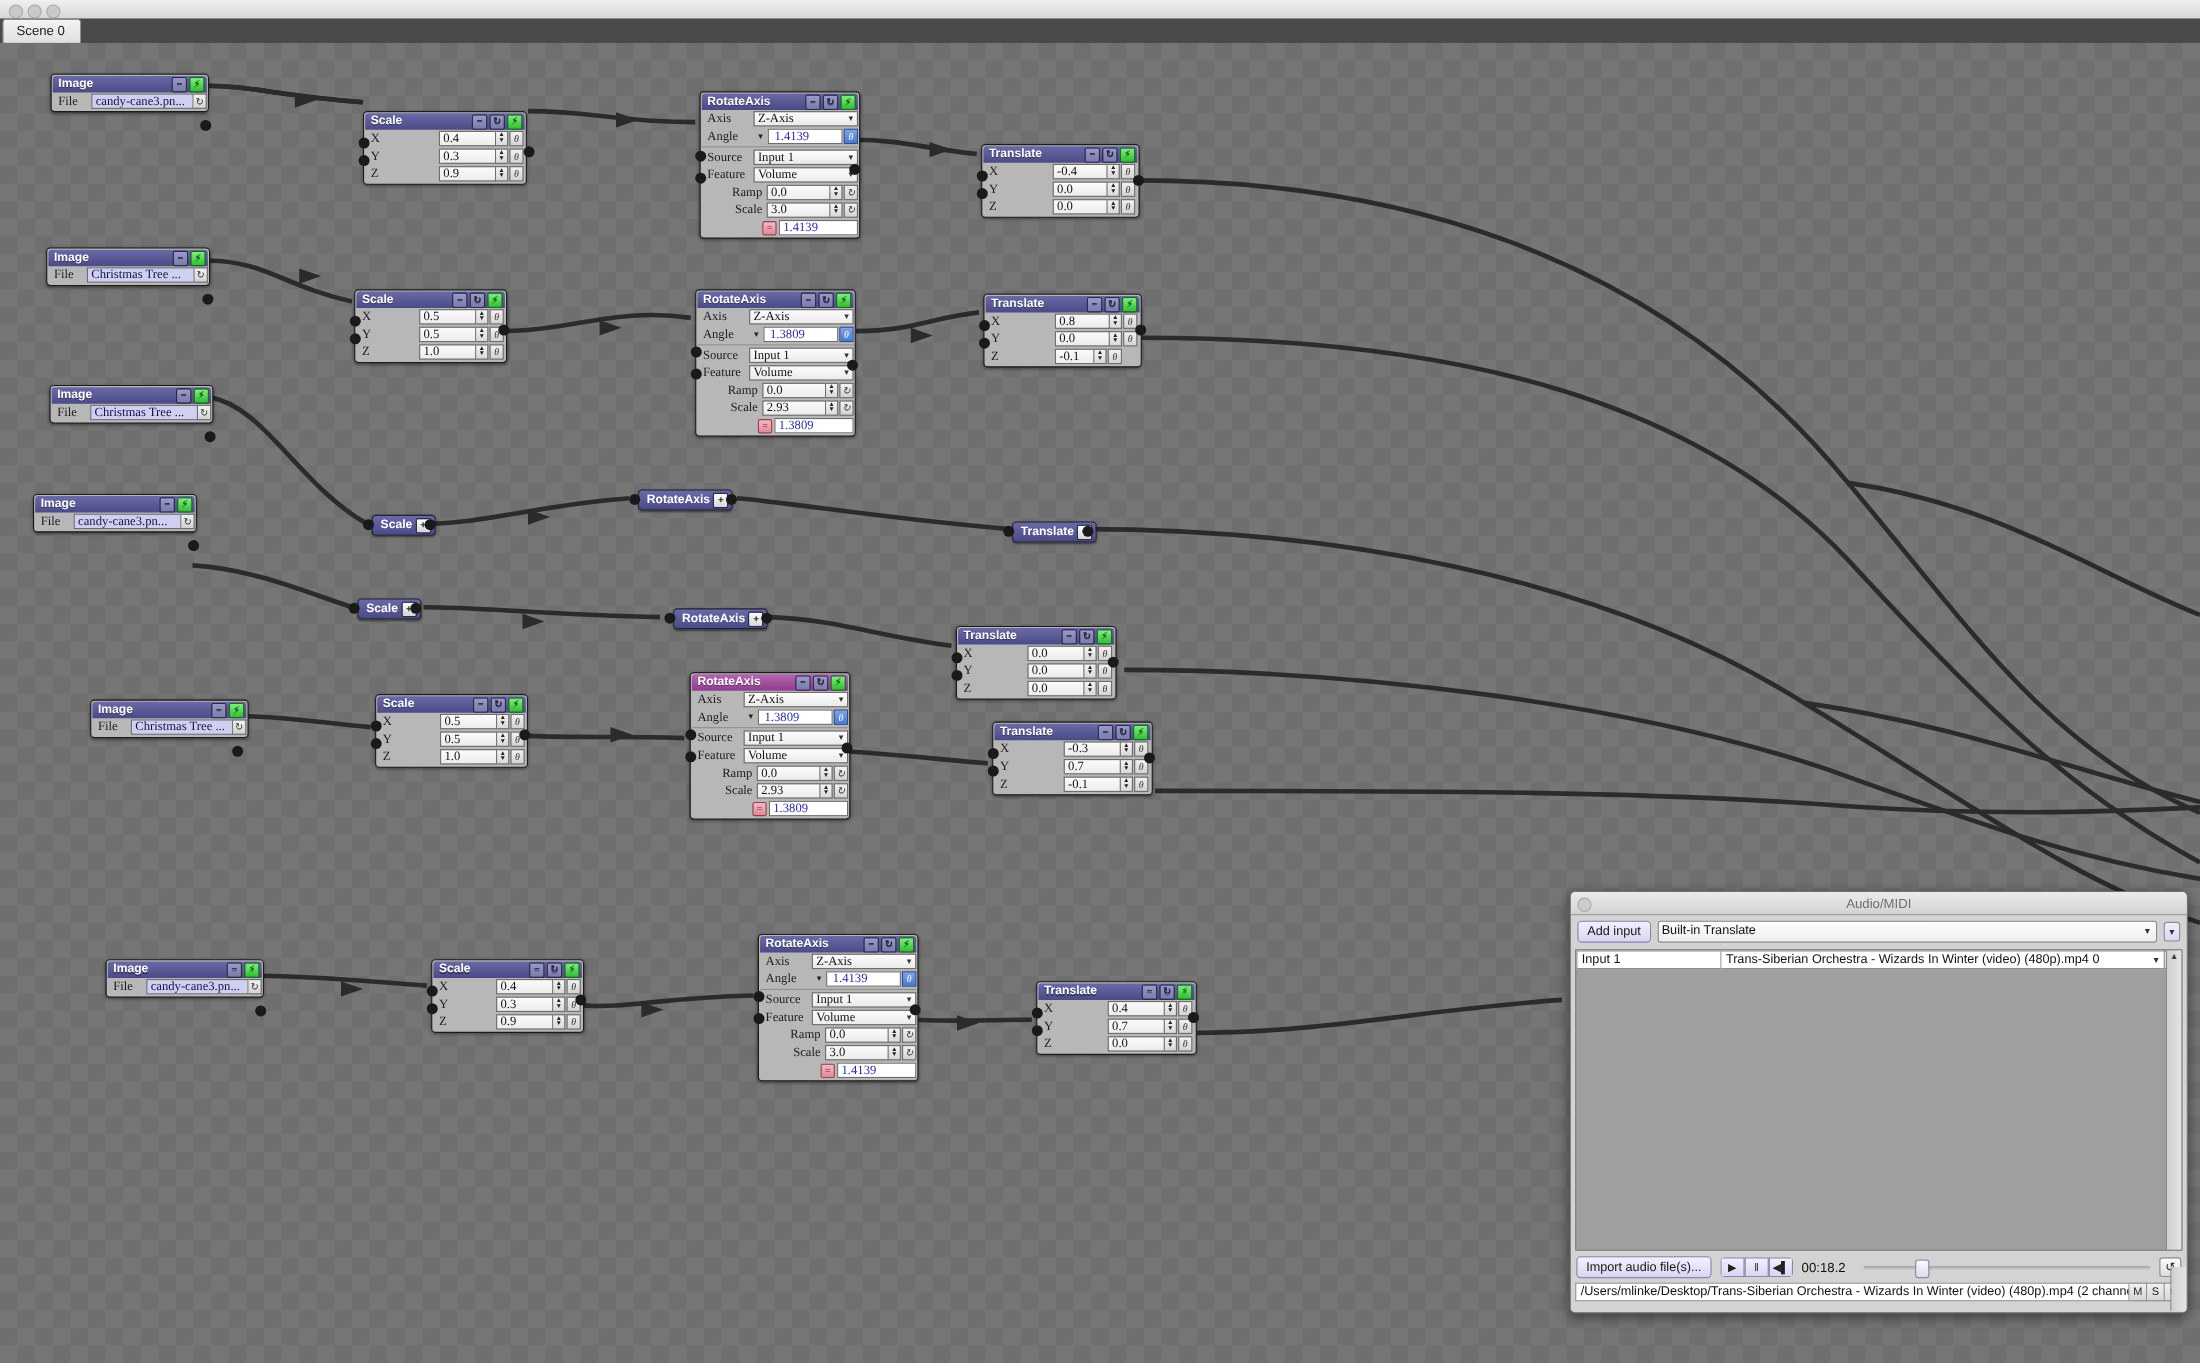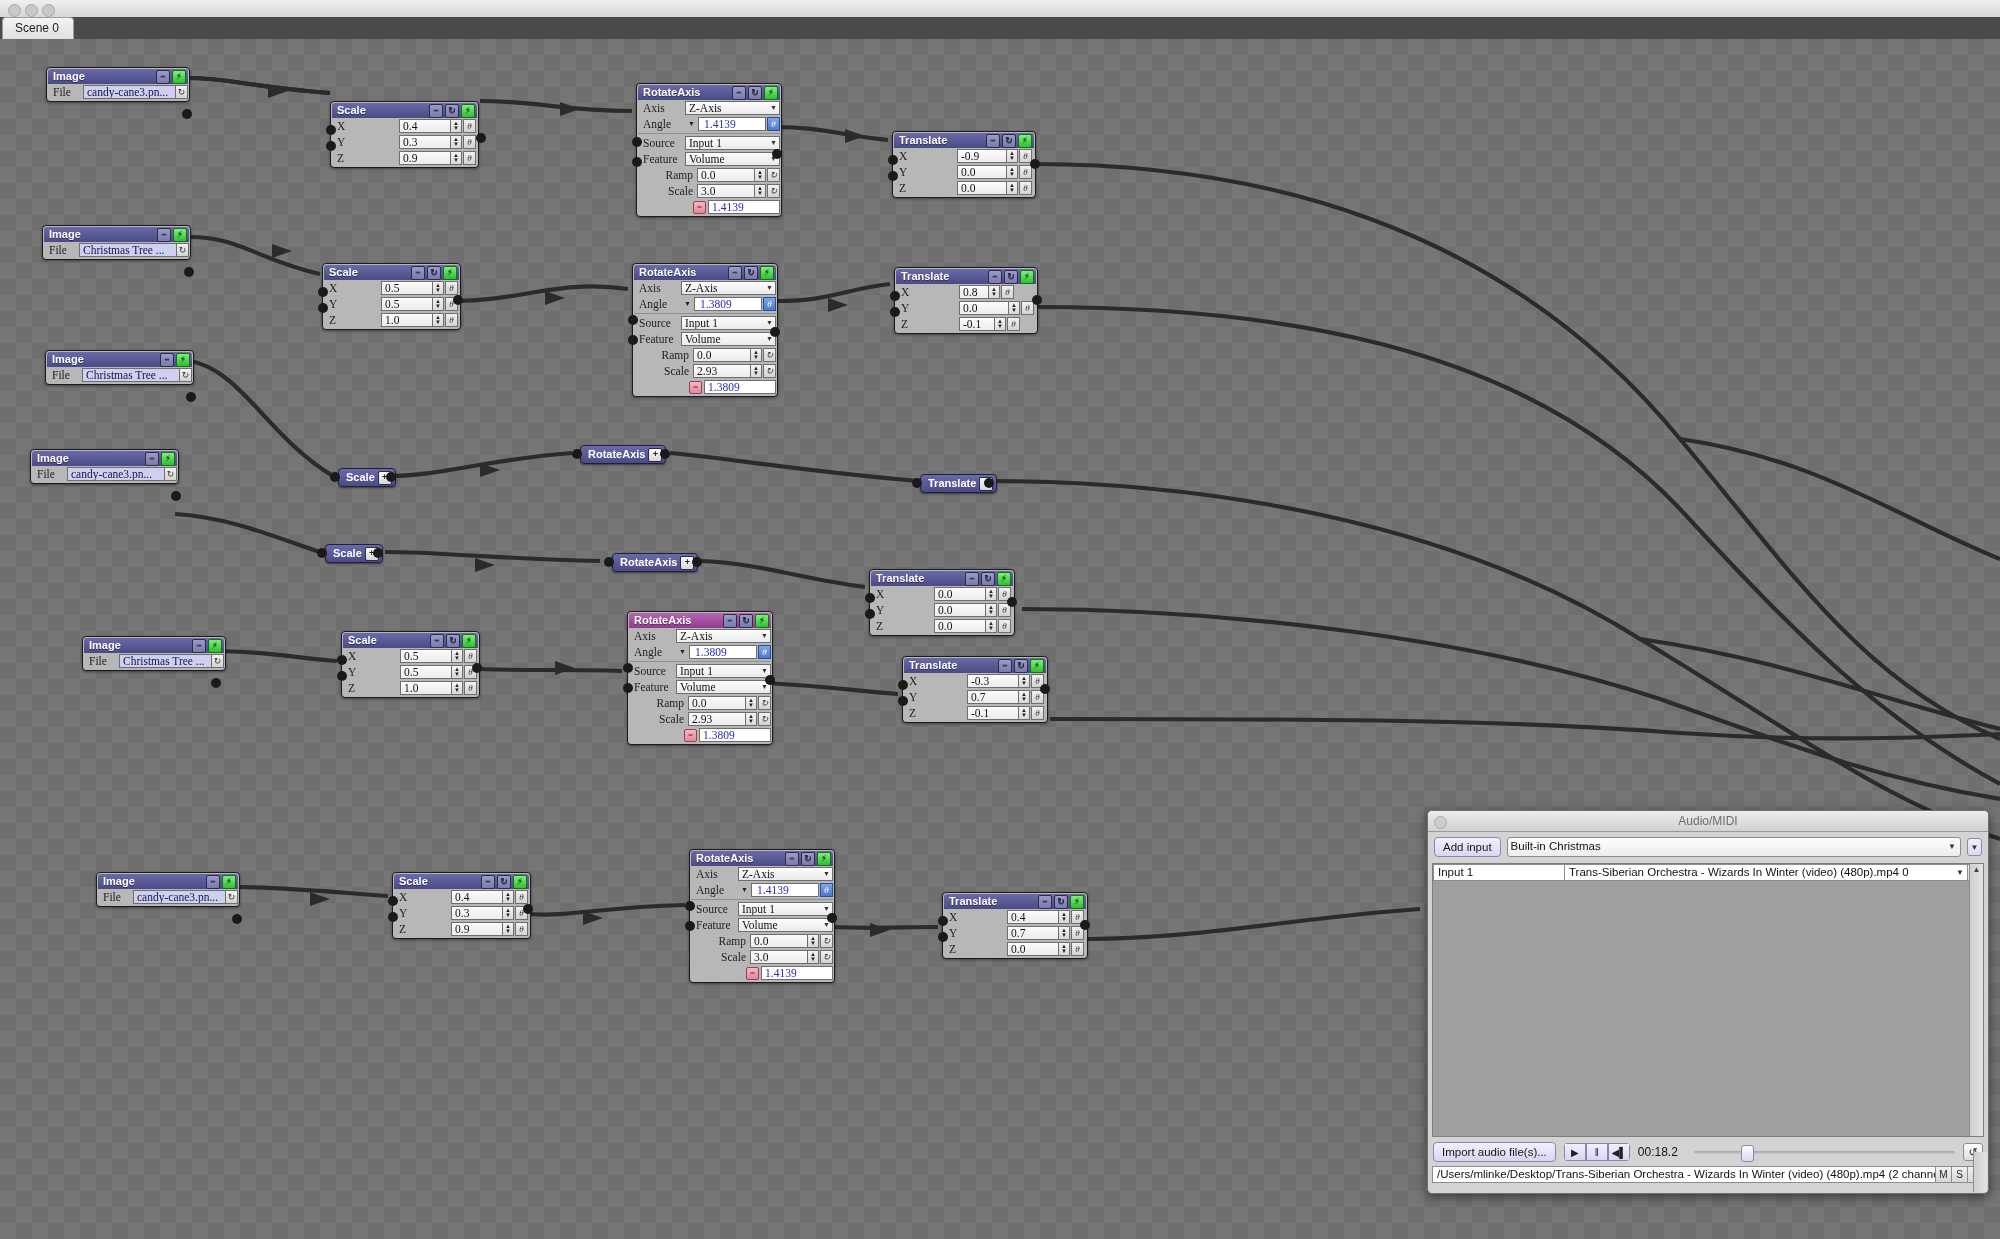--- a/index.html
+++ b/index.html
@@ -328,21 +328,21 @@
     <span>Translate</span>
     <span class="btns">
       <span class="hb">−</span>
       <span class="hb">↻</span>
       <span class="hb green">⚡</span>
     </span>
   </div>
   <div class="body">
     <div class="row">
           <span class="lbl" style="width:58px">X</span>
-          <span class="fld val" style="width:50px">-0.9</span>
+          <span class="fld val" style="width:50px">-0.4</span>
           <span class="stepper">▲<br>▼</span>
           <span class="tagbtn">θ</span>
         </div>
     <div class="row">
           <span class="lbl" style="width:58px">Y</span>
           <span class="fld val" style="width:50px">0.0</span>
           <span class="stepper">▲<br>▼</span>
           <span class="tagbtn">θ</span>
         </div>
     <div class="row">
@@ -465,21 +465,21 @@
     <span>Translate</span>
     <span class="btns">
           <span class="hb">−</span>
           <span class="hb">↻</span>
           <span class="hb green">⚡</span>
         </span>
   </div>
   <div class="body">
     <div class="row">
           <span class="lbl" style="width:58px">X</span>
-          <span class="fld val" style="width:30px">0.8</span>
+          <span class="fld val" style="width:50px">0.8</span>
           <span class="stepper">▲<br>▼</span>
           <span class="tagbtn">θ</span>
         </div>
     <div class="row">
           <span class="lbl" style="width:58px">Y</span>
           <span class="fld val" style="width:50px">0.0</span>
           <span class="stepper">▲<br>▼</span>
           <span class="tagbtn">θ</span>
         </div>
     <div class="row">
@@ -875,21 +875,21 @@
 
 </div>
 
 <div id="audiomidi">
   <div id="am-title">
     <div id="am-close"></div>
     <span>Audio/MIDI</span>
   </div>
   <div id="am-toolbar">
     <div class="btn lilac">Add input</div>
-    <div id="am-device">Built-in Christmas</div>
+    <div id="am-device">Built-in Translate</div>
     <div class="tinydrop">▼</div>
   </div>
   <div id="am-list">
     <div class="am-row">
       <div class="am-in">Input 1</div>
       <div class="am-src">Trans-Siberian Orchestra - Wizards In Winter (video) (480p).mp4 0</div>
       <div class="am-ham">≡</div>
     </div>
     <div id="am-vscroll">
       <div class="arw">▲</div>

